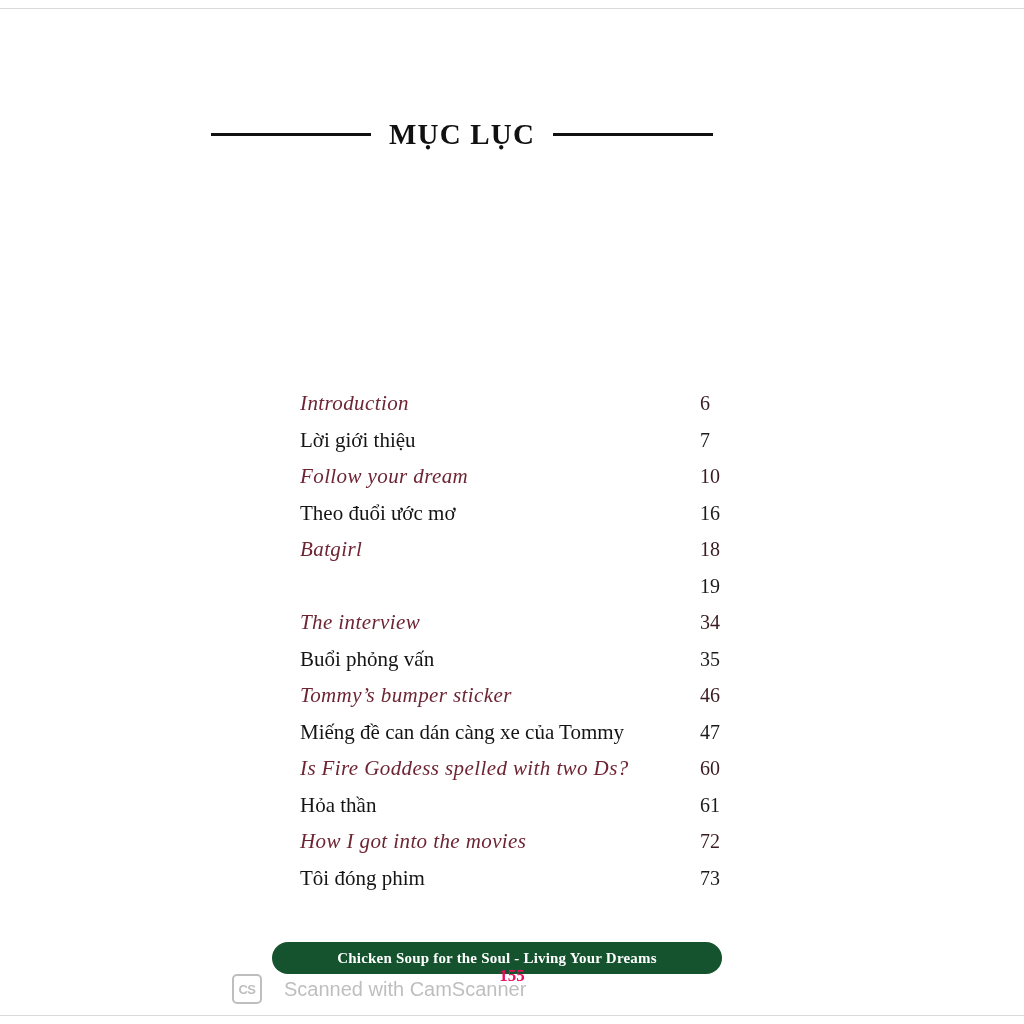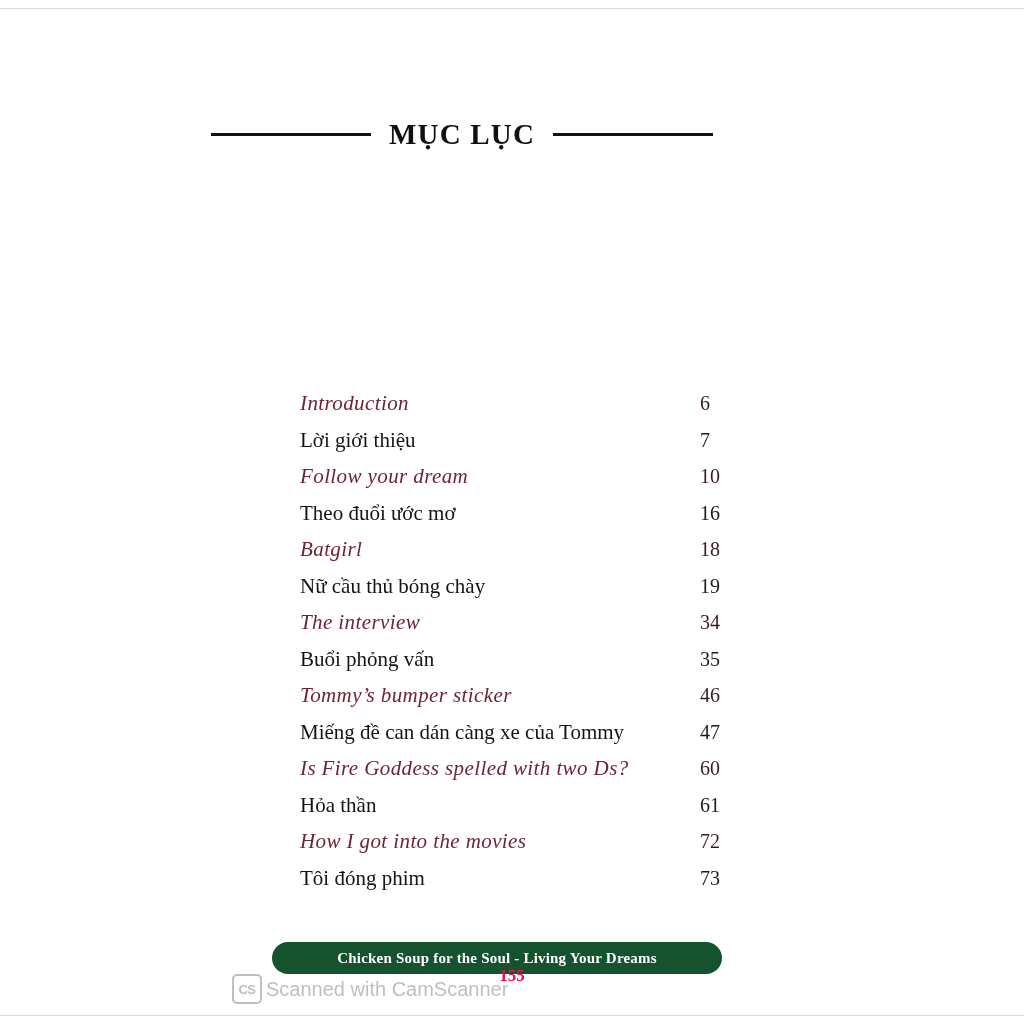--- a/index.html
+++ b/index.html
@@ -133,21 +133,21 @@
     color: #ec0b5c;
   }
 
   
   .watermark {
     position: absolute;
     left: 232px;
     top: 974px;
     display: flex;
     align-items: center;
-    gap: 4px;
+    gap: 22px;
     opacity: 0.55;
   }
   .cs-logo {
     width: 26px;
     height: 26px;
     border: 2px solid #8a8a8a;
     border-radius: 5px;
     display: flex;
     align-items: center;
     justify-content: center;
@@ -199,21 +199,20 @@
       <span class="toc-title">Theo đuổi ước mơ</span>
       <span class="toc-page">16</span>
     </div>
 
     <div class="toc-row en">
       <span class="toc-title">Batgirl</span>
       <span class="toc-page">18</span>
     </div>
 
     <div class="toc-row vi">
-      <span class="toc-title">Nữ cầu thủ bóng chày</span>
       <span class="toc-page">19</span>
     </div>
 
     <div class="toc-row en">
       <span class="toc-title">The interview</span>
       <span class="toc-page">34</span>
     </div>
 
     <div class="toc-row vi">
       <span class="toc-title">Buổi phỏng vấn</span>

